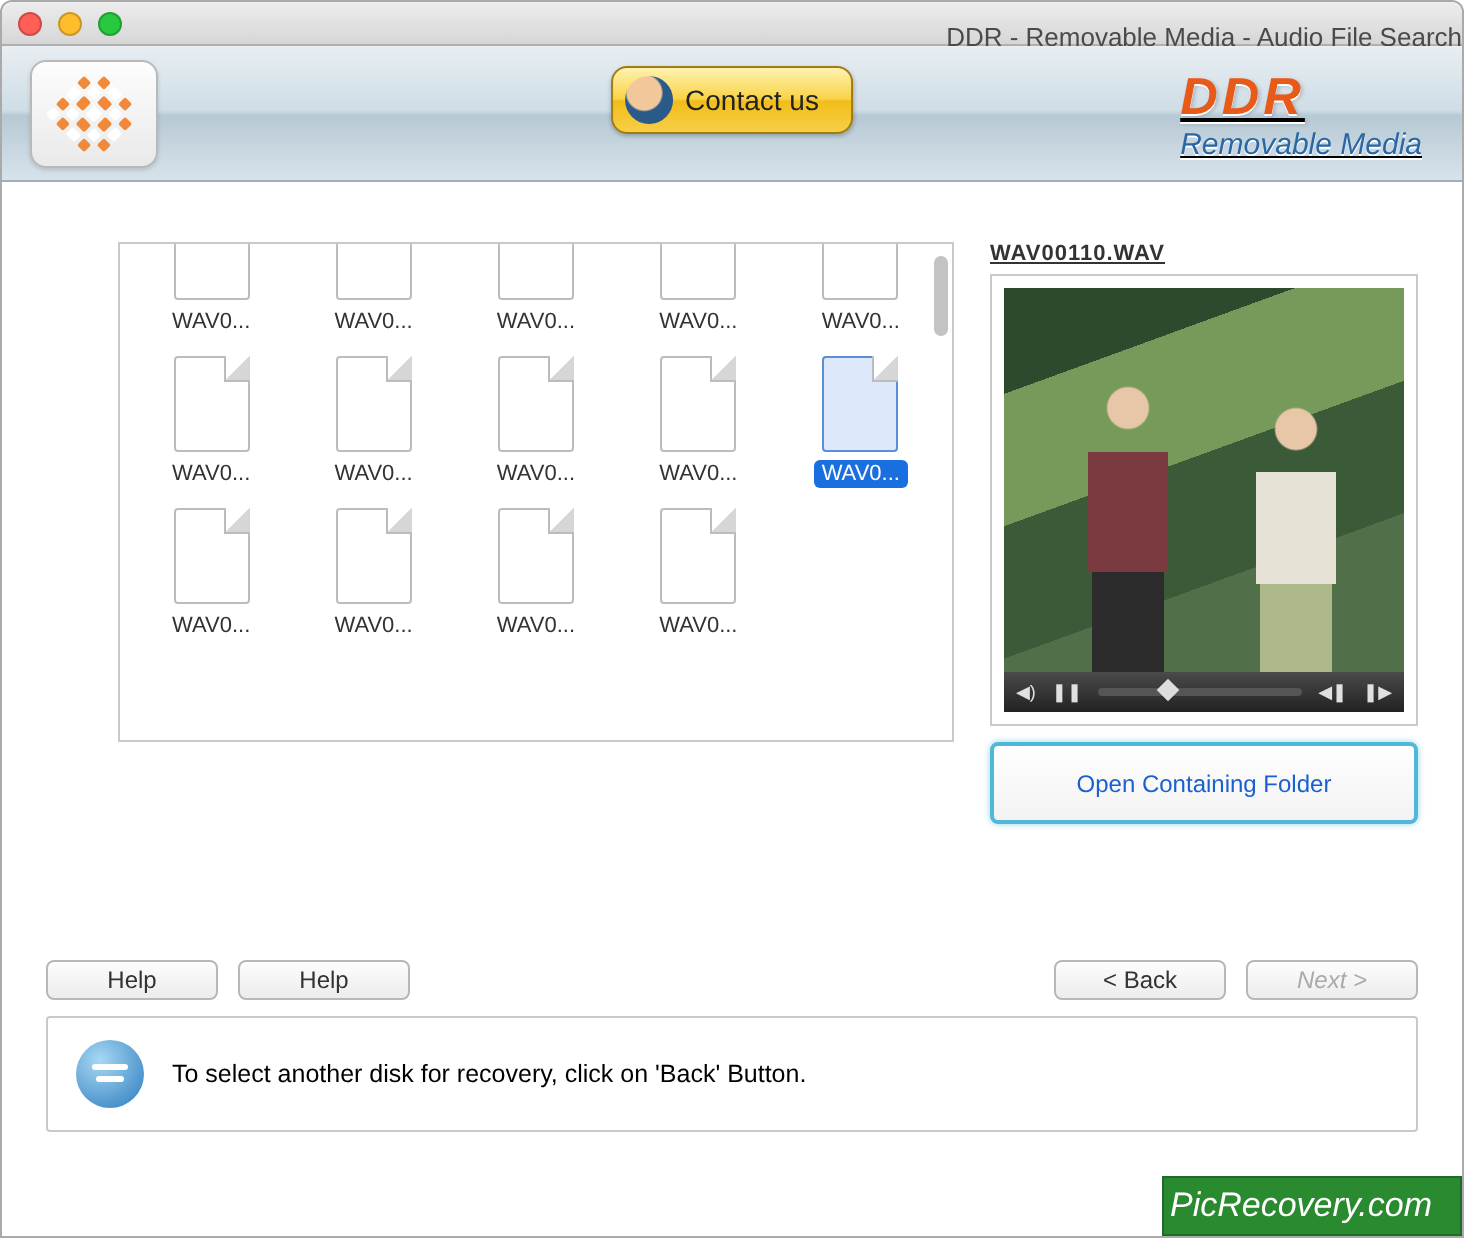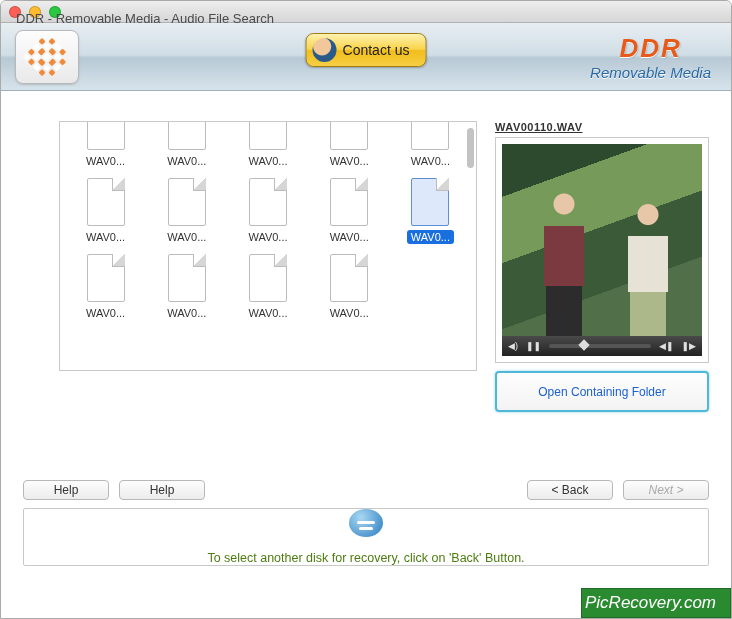--- a/index.html
+++ b/index.html
@@ -27,31 +27,32 @@
   display: flex;
   align-items: center;
   position: relative;
 }
 .traffic-lights { display: flex; gap: 8px; padding-left: 8px; }
 .tl { width: 12px; height: 12px; border-radius: 50%; border: 0.5px solid rgba(0,0,0,.2); }
 .tl.red { background: #ff5f57; }
 .tl.yellow { background: #ffbd2e; }
 .tl.green { background: #28c940; }
 .titlebar-title {
-  position: absolute; left: 15px; right: 0; text-align: left;
+  position: absolute; left: 3px; right: 0; text-align: right;
   font-size: 13px; color: #4a4a4a; margin-top: 13px;
 }
 .header-banner {
   height: 68px;
   background: linear-gradient(#e8eef2, #cfdde6 48%, #b7c9d5 52%, #d7e3eb);
   border-bottom: 1px solid #9fb0bd;
   display: flex;
   align-items: center;
   padding: 0 14px;
   position: relative;
+  text-decoration: underline;
 }
 .logo-box {
   width: 64px; height: 54px;
   background: linear-gradient(#fdfdfd, #e9e9e9);
   border: 1px solid #b9b9b9;
   border-radius: 8px;
   display: flex; align-items: center; justify-content: center;
   box-shadow: 0 1px 2px rgba(0,0,0,.15);
 }
 .logo-grid {
@@ -80,21 +81,20 @@
   font-size: 14px; font-weight: 500; color: #222;
   box-shadow: 0 1px 2px rgba(0,0,0,.25);
   cursor: pointer;
 }
 .contact-icon {
   width: 24px; height: 24px; border-radius: 50%;
   background: radial-gradient(circle at 40% 35%, #f2c79a 0 40%, #2a5a8a 45% 100%);
 }
 .brand {
   margin-left: auto;
-  text-align: center;
   padding-right: 6px;
 }
 .brand-title {
   font-size: 26px; font-weight: bold;
   color: #e85a1a;
   letter-spacing: 2px;
   text-shadow: 0 1px 0 #fff, 1px 1px 2px rgba(0,0,0,.2);
   font-style: italic;
 }
 .brand-sub {
@@ -248,21 +248,21 @@
   cursor: pointer;
 }
 .mac-btn:disabled { color: #aaa; cursor: default; font-style: italic; }
 .info-box {
   border: 1px solid #c9c9c9;
   border-radius: 2px;
   height: 58px;
   display: flex; align-items: center;
   padding: 0 14px;
   gap: 14px;
-  font-size: 12.5px; color: #4d7c0f; flex-direction: column;
+  font-size: 12.5px; color: #000000;
 }
 .info-icon {
   width: 34px; height: 34px;
   border-radius: 50%;
   background: radial-gradient(circle at 35% 30%, #a7d8f2, #2a7bbf);
   position: relative;
 }
 .info-icon::before, .info-icon::after {
   content: ""; position: absolute; left: 50%;
   height: 3px; background: #fff; border-radius: 2px;

